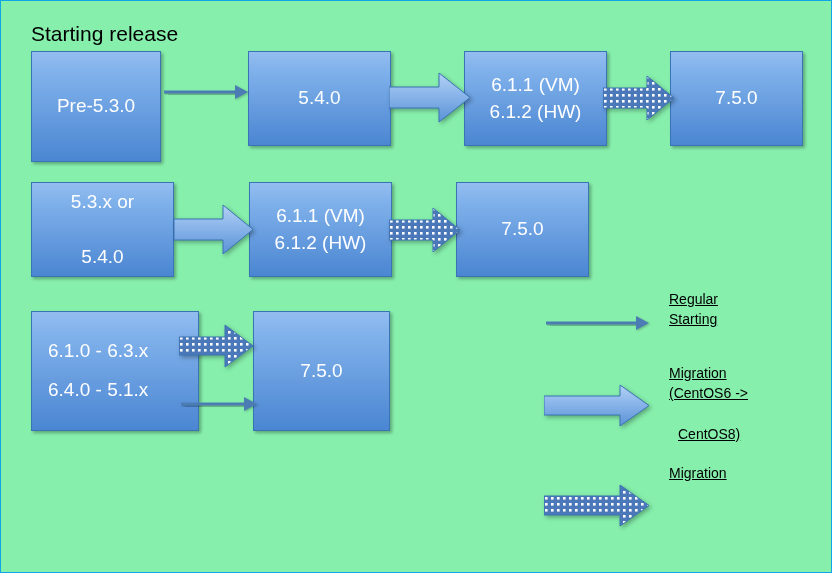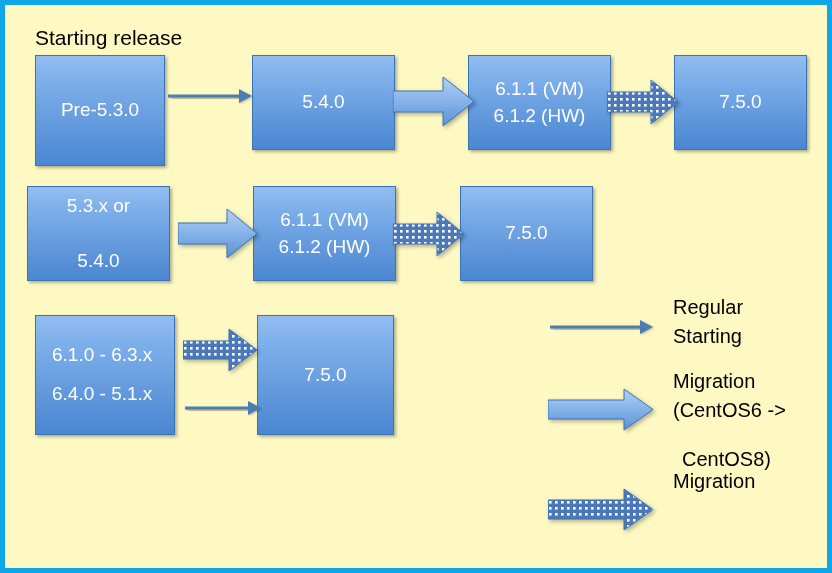--- a/index.html
+++ b/index.html
@@ -7,22 +7,22 @@
     padding: 0;
     background: #ffffff;
   }
   body {
     font-family: "Liberation Sans", "DejaVu Sans", sans-serif;
   }
   #canvas {
     position: relative;
     width: 832px;
     height: 573px;
-    background: #fef9c3;
-    border: 5px solid #0ea5e9;
+    background: #86efac;
+    border: 1px solid #0ea5e9;
     box-sizing: border-box;
     overflow: hidden;
   }
 
   
   .box {
     position: absolute;
     box-sizing: border-box;
     border: 1px solid #3a74b5;
     background: linear-gradient(180deg, #93bdf0 0%, #7eb0ea 22%, #5f96db 70%, #4a86d2 100%);
@@ -97,24 +97,25 @@
     position: absolute;
     color: #000000;
     font-size: 21px;
     line-height: 1.0;
     white-space: nowrap;
     z-index: 4;
   }
   .legend-label {
     position: absolute;
     color: #000000;
-    font-size: 20px;
+    font-size: 14px;
     line-height: 1.45;
     white-space: nowrap;
     z-index: 4;
+    text-decoration: underline;
   }
   .legend-label .line { display: block; }
   .legend-label .line.indent { padding-left: 9px; margin-top: 20px; }
 </style>
 </head>
 <body>
 
 <div id="canvas">
 
   <div class="caption" style="left:30px; top:22px;">Starting release</div>
@@ -159,21 +160,21 @@
         </pattern>
       </defs>
       <polygon points="0,13 44,13 44,1 71,23 44,45 44,33 0,33" fill="url(#dp1)" stroke="#3a74b5" stroke-width="1"></polygon>
     </svg>
   </div>
 
   <div class="box" style="left:669px; top:50px; width:133px; height:95px;">
     <span class="line">7.5.0</span>
   </div>
 
-  <div class="box" style="left:22px; top:181px; width:143px; height:95px;gap:28px;">
+  <div class="box" style="left:30px; top:181px; width:143px; height:95px;gap:28px;">
     <span class="line">5.3.x or</span>
     <span class="line">5.4.0</span>
   </div>
 
   <div class="block-arrow" style="left:173px; top:202px; width:80px; height:53px;">
     <svg viewBox="0 0 80 53" preserveAspectRatio="none">
       <defs>
         <linearGradient id="ba-g2" x1="0" y1="0" x2="0" y2="1">
           <stop offset="0%" stop-color="#b3d0f4"></stop>
           <stop offset="45%" stop-color="#8ab5ea"></stop>
@@ -198,21 +199,21 @@
         </pattern>
       </defs>
       <polygon points="0,13 44,13 44,1 71,23 44,45 44,33 0,33" fill="url(#dp2)" stroke="#3a74b5" stroke-width="1"></polygon>
     </svg>
   </div>
 
   <div class="box" style="left:455px; top:181px; width:133px; height:95px;">
     <span class="line">7.5.0</span>
   </div>
 
-  <div class="box split" style="left:30px; top:310px; width:140px; height:120px;">
+  <div class="box split" style="left:30px; top:310px; width:168px; height:120px;">
     <span class="line">6.1.0 - 6.3.x</span>
     <span class="line">6.4.0 - 5.1.x</span>
   </div>
 
   <div class="dot-arrow" style="left:178px; top:323px; width:75px; height:44px;">
     <svg viewBox="0 0 75 44" preserveAspectRatio="none">
       <defs>
         <pattern id="dp3" width="6" height="6" patternUnits="userSpaceOnUse">
           <rect width="6" height="6" fill="#4a78b8"></rect>
           <rect x="1" y="1" width="2.6" height="2.6" fill="#ffffff"></rect>

